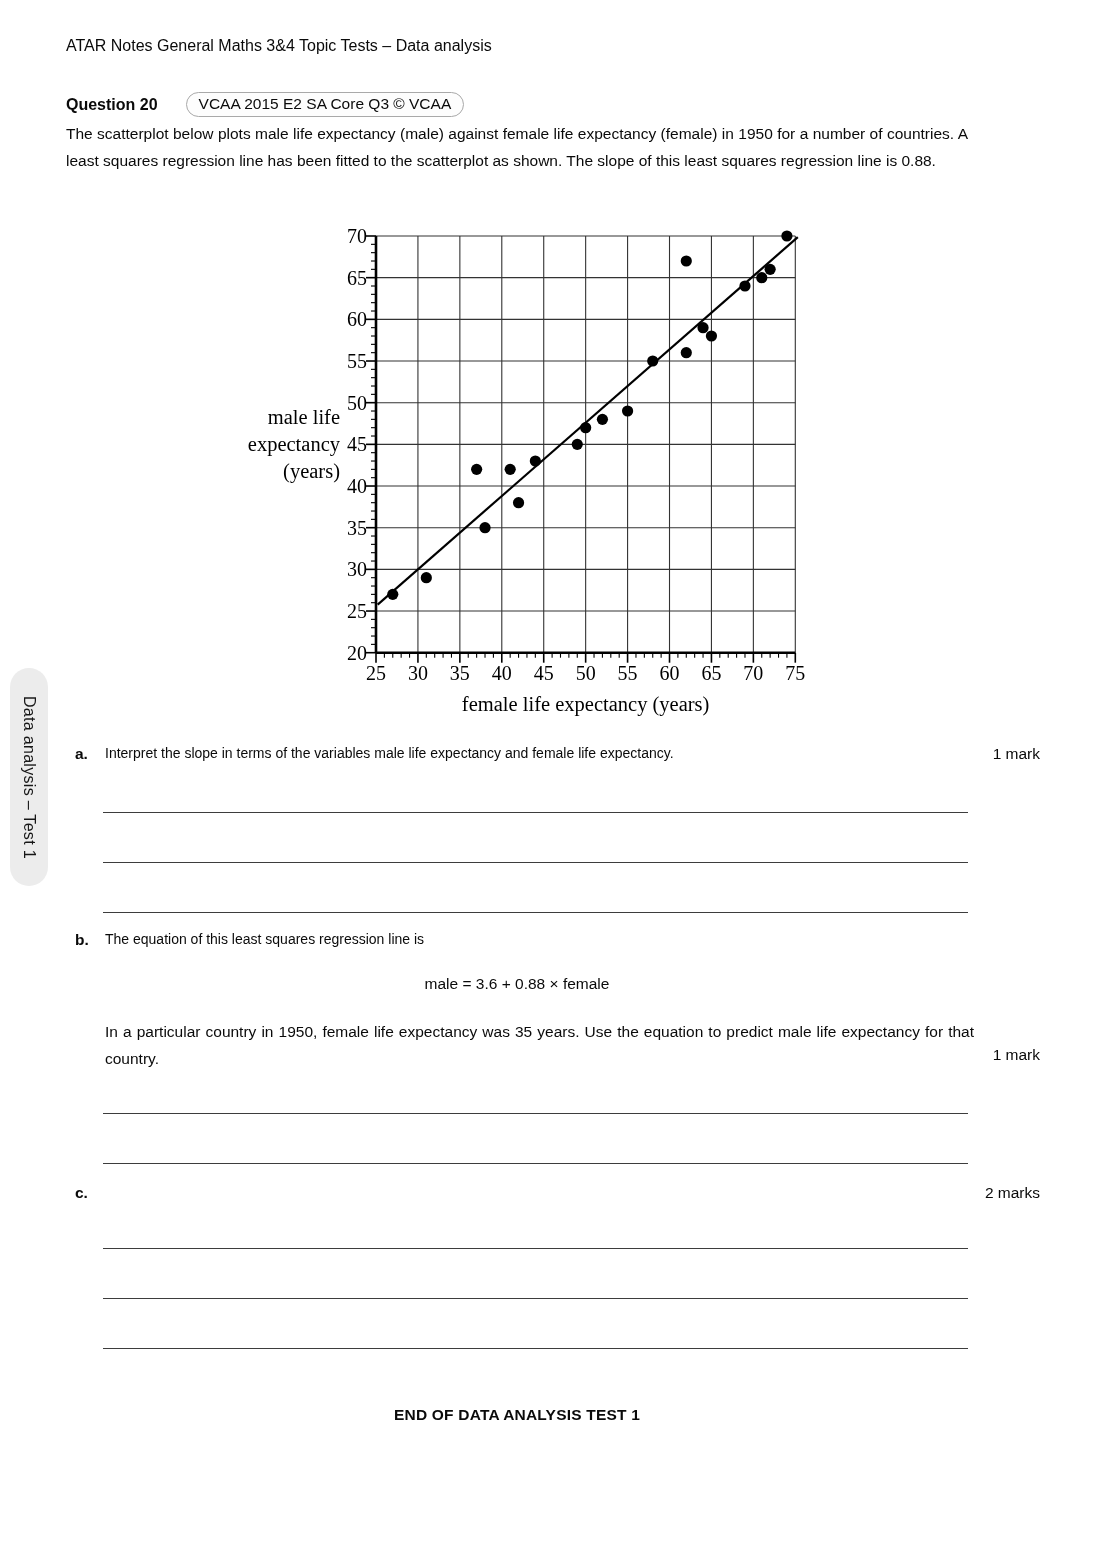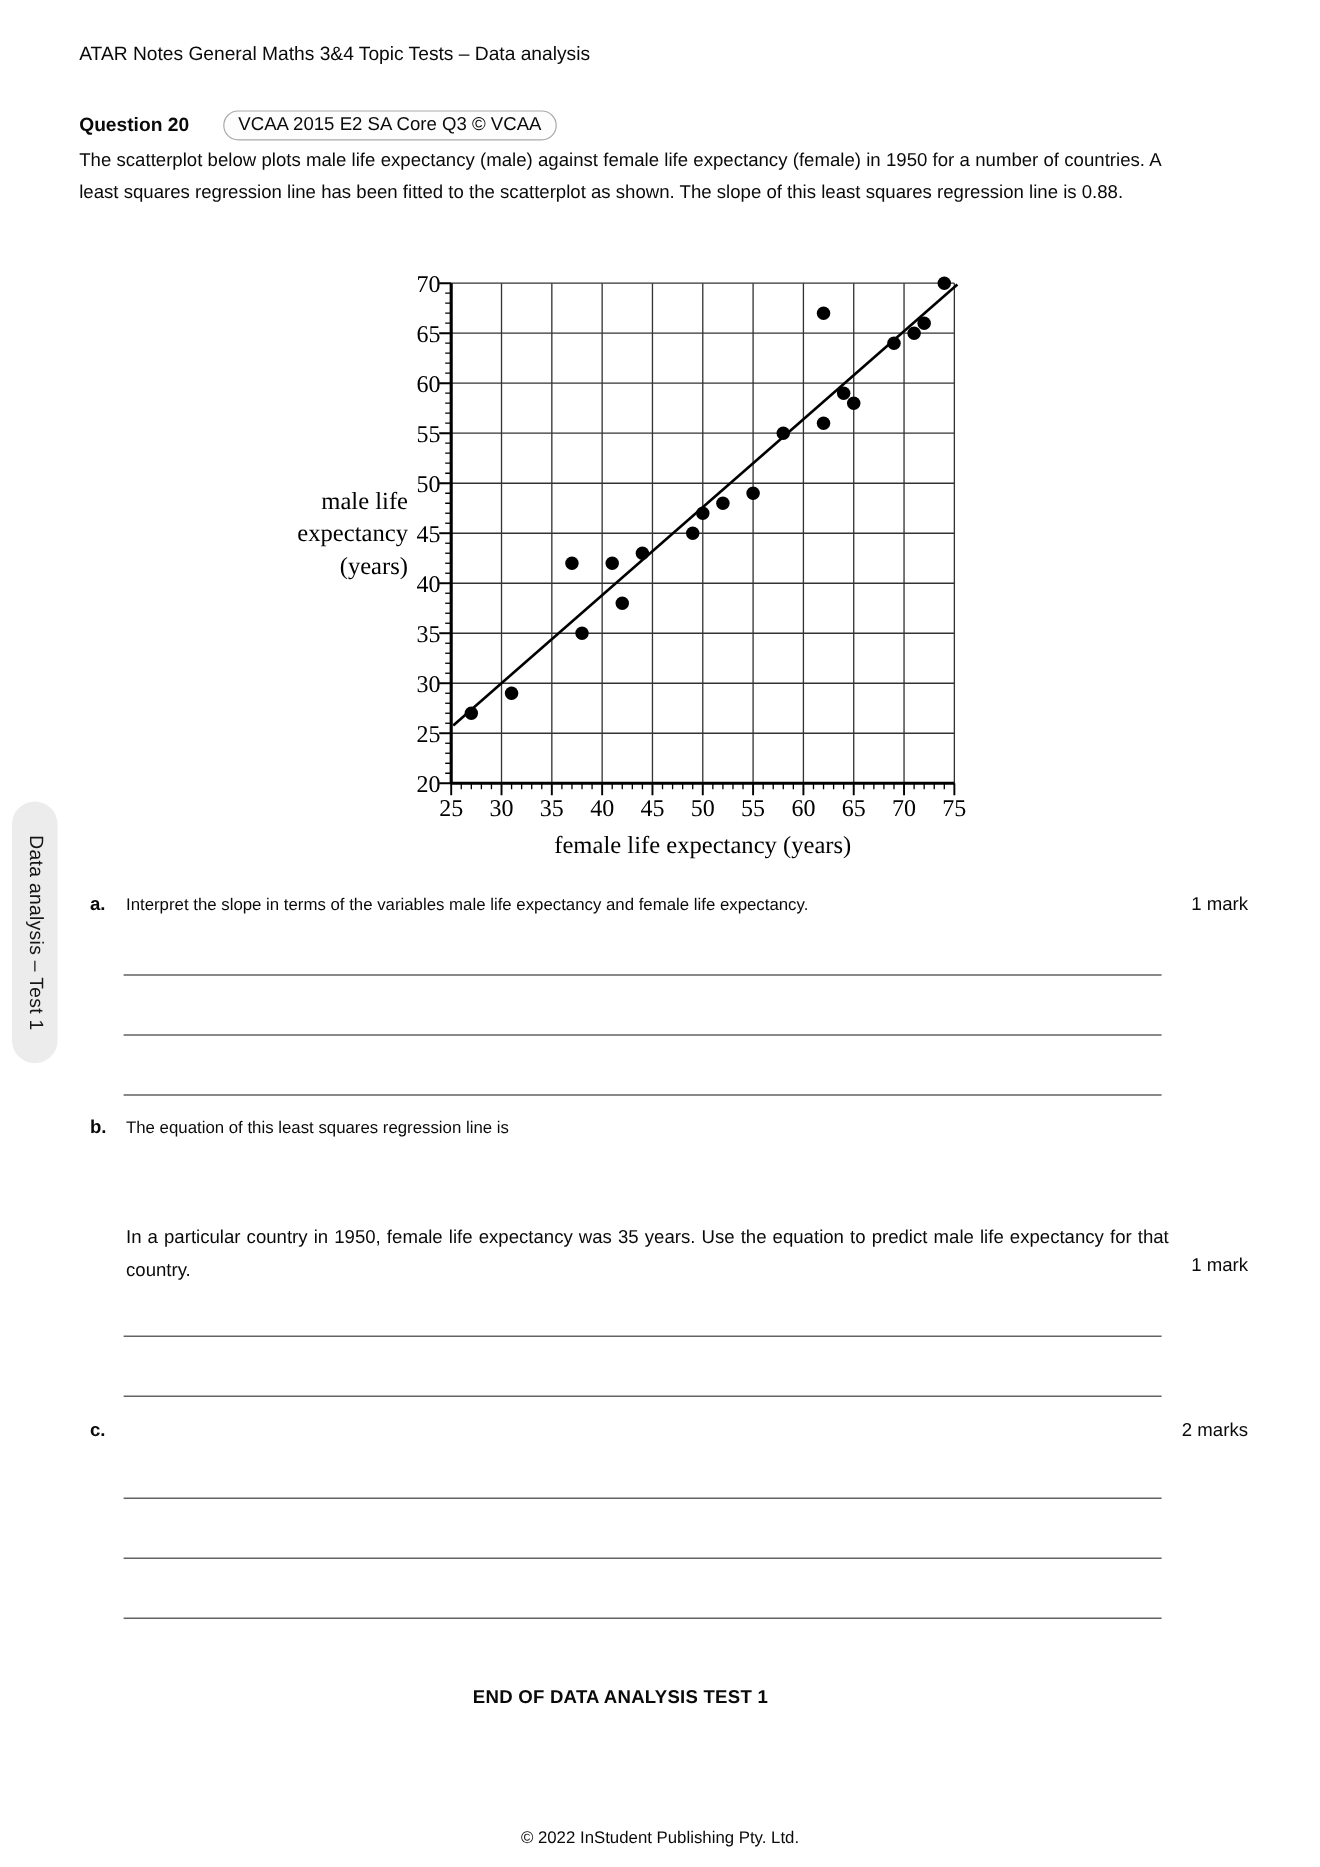--- a/index.html
+++ b/index.html
@@ -259,31 +259,31 @@
   <div class="abs part-text" style="left:105px;top:745px;width:860px;">Interpret the slope in terms of the variables male life expectancy and female life expectancy.</div>
   <div class="abs marks" style="top:745px;">1 mark</div>
   <div class="abs ans-lines" style="top:763px;">
       <div class="ans-line"></div>
       <div class="ans-line"></div>
       <div class="ans-line"></div>
     </div>
 
   <div class="abs part-label" style="left:75px;top:931px;">b.</div>
   <div class="abs part-text" style="left:105px;top:931px;width:860px;">The equation of this least squares regression line is</div>
+  <div class="abs equation">male = 3.6 + 0.88 × female</div>
   <div class="abs bpara">In a particular country in 1950, female life expectancy was 35 years. Use the equation to predict male life expectancy for that country.</div>
   <div class="abs marks" style="top:1046px;">1 mark</div>
   <div class="abs ans-lines" style="top:1064px;">
       <div class="ans-line"></div>
       <div class="ans-line"></div>
     </div>
 
   <div class="abs part-label" style="left:75px;top:1184px;">c.</div>
   <div class="abs marks" style="top:1184px;">2 marks</div>
   <div class="abs ans-lines" style="top:1199px;">
       <div class="ans-line"></div>
       <div class="ans-line"></div>
       <div class="ans-line"></div>
     </div>
 
   <div class="abs end-text">END OF DATA ANALYSIS TEST 1</div>
-  <div class="abs copyright">© 2022 InStudent Publishing Pty. Ltd.</div>
 
 </div>
 
 </body></html>

